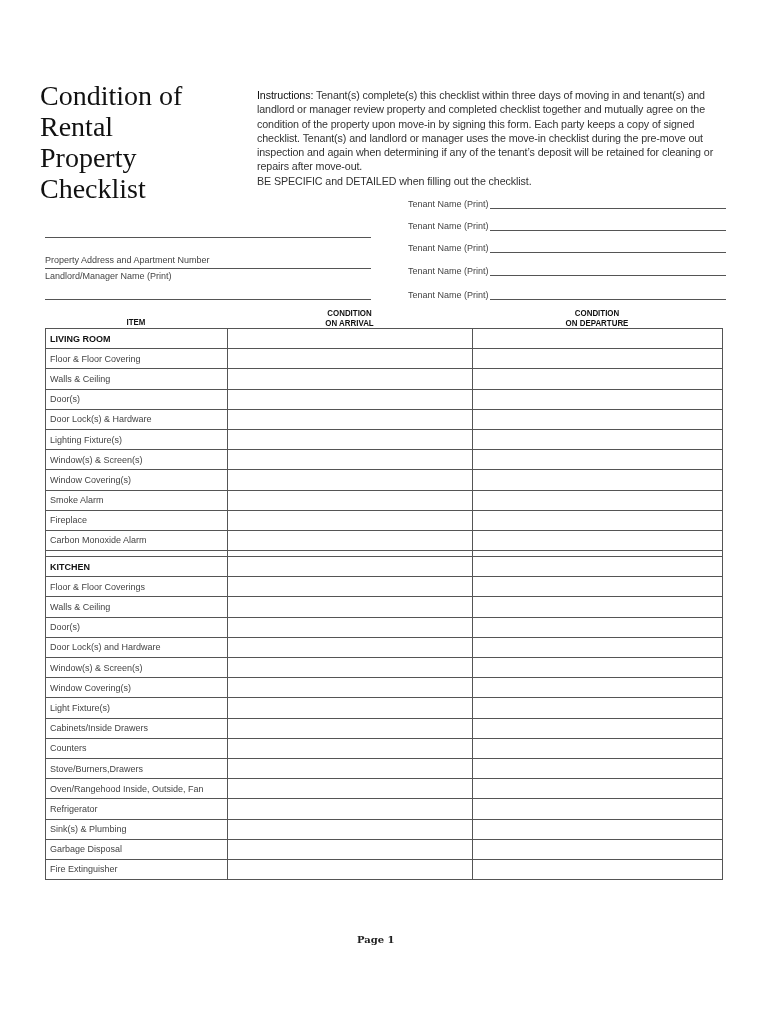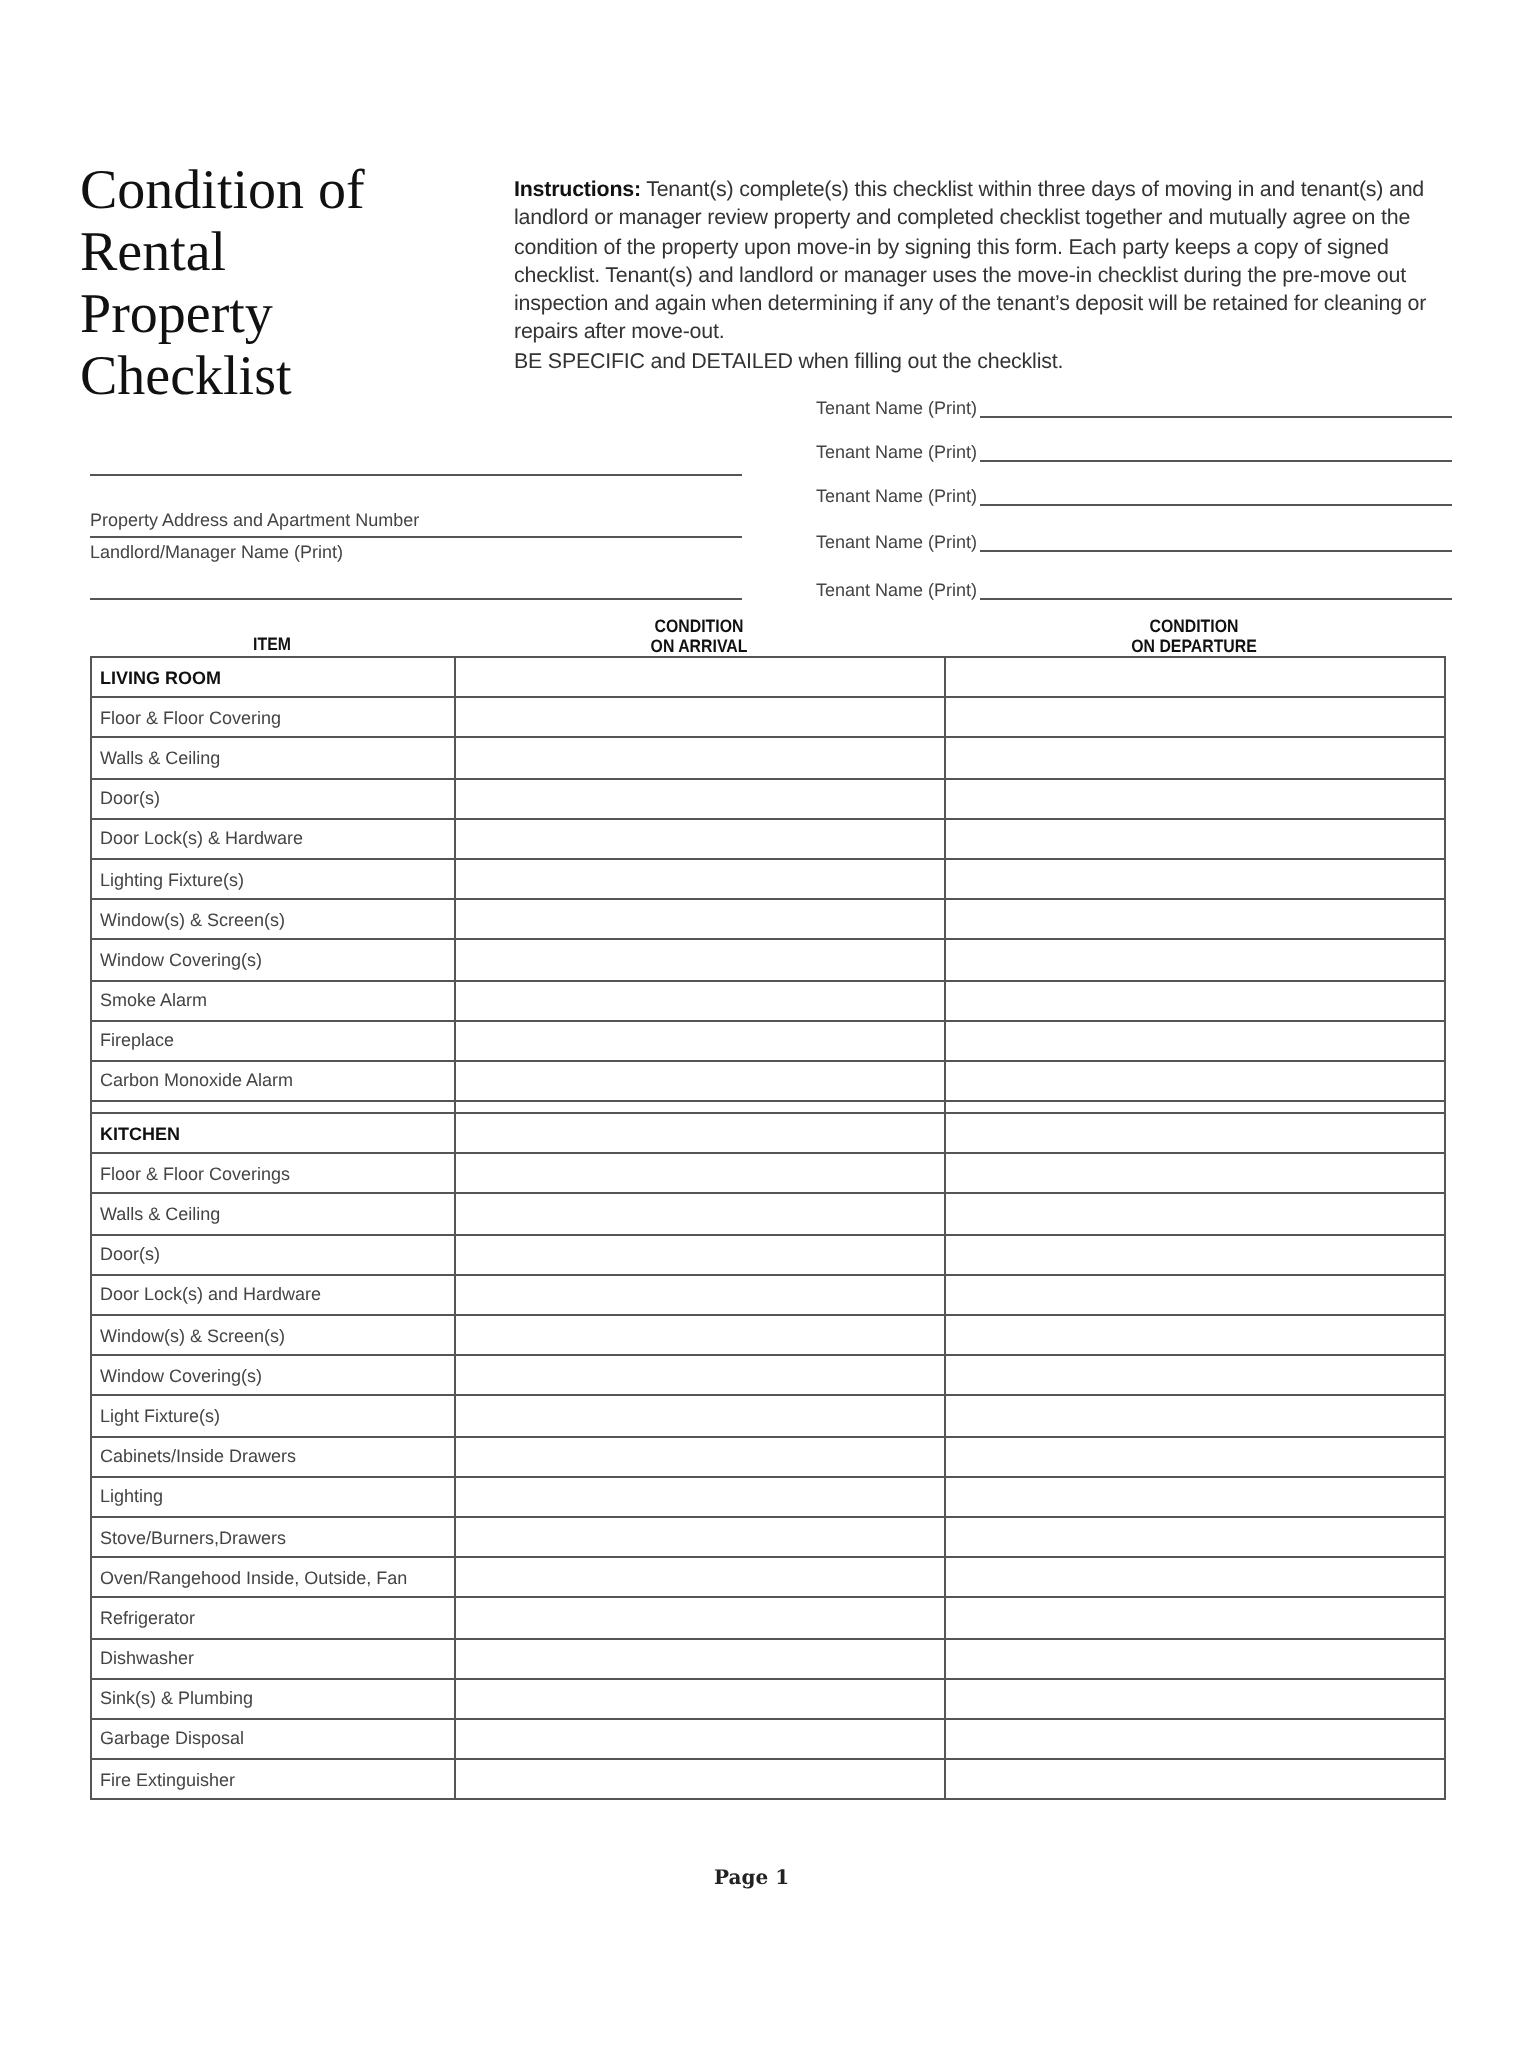--- a/index.html
+++ b/index.html
@@ -1,19 +1,19 @@
 <!DOCTYPE html>
 <html><head>
 <meta charset="utf-8">
 <style>
   html, body { margin:0; padding:0; background:#ffffff; }
   body { width:768px; height:1024px; position:relative; overflow:hidden; font-family:"DejaVu Sans", sans-serif; color:#222; }
   .title { position:absolute; left:40px; top:80px; width:200px; text-align:left; font-family:Liberation Serif, serif; font-size:28px; line-height:31px; color:#111; }
   .instructions { position:absolute; left:257px; top:88px; width:470px; font-family:"Liberation Sans", sans-serif; font-size:10.7px; line-height:14.3px; color:#333; letter-spacing:-0.1px; }
-  .instructions b { color:#111; font-weight:bold; }
+  .instructions b { color:#111; font-weight:normal; }
   .line-field { position:absolute; left:45px; width:326px; border-top:1px solid #555; }
   .line-label { position:absolute; left:45px; font-family:"Liberation Sans", sans-serif; font-size:9px; color:#444; }
   .tenant { position:absolute; left:395px; width:318px; font-family:"Liberation Sans", sans-serif; font-size:9px; color:#444; display:flex; align-items:flex-end;margin-left:13px; }
   .tenant .u { flex:1; border-bottom:1px solid #555; margin-left:1px; height:9px; }
   .col-head { position:absolute; font-family:"Liberation Sans Narrow", "Liberation Sans", sans-serif; font-weight:bold; font-size:9px; line-height:10px; text-align:center; color:#111; transform:scaleX(0.88); }
   table.grid { position:absolute; left:45px; top:328px; width:677px; border-collapse:collapse; table-layout:fixed; }
   table.grid td { border:1.6px solid #555; height:19.2px; padding:0 0 0 4px; font-family:"Liberation Sans", sans-serif; font-size:9px; color:#444; vertical-align:middle; }
   table.grid td.sec { font-weight:bold; color:#111; }
   table.grid tr.gap td { height:5px; padding:0; }
   .page-num { position:absolute; left:357px; top:934px; font-family:"DejaVu Serif", serif; font-size:10px; font-weight:bold; color:#222; }
@@ -176,41 +176,36 @@
         <td>Light Fixture(s)</td>
         <td></td>
         <td></td>
       </tr>
       <tr>
         <td>Cabinets/Inside Drawers</td>
         <td></td>
         <td></td>
       </tr>
       <tr>
-        <td>Lighting</td>
+        <td>Counters</td>
         <td></td>
         <td></td>
       </tr>
       <tr>
         <td>Stove/Burners,Drawers</td>
         <td></td>
         <td></td>
       </tr>
       <tr>
         <td>Oven/Rangehood Inside, Outside, Fan</td>
         <td></td>
         <td></td>
       </tr>
       <tr>
         <td>Refrigerator</td>
-        <td></td>
-        <td></td>
-      </tr>
-      <tr>
-        <td>Dishwasher</td>
         <td></td>
         <td></td>
       </tr>
       <tr>
         <td>Sink(s) &amp; Plumbing</td>
         <td></td>
         <td></td>
       </tr>
       <tr>
         <td>Garbage Disposal</td>

